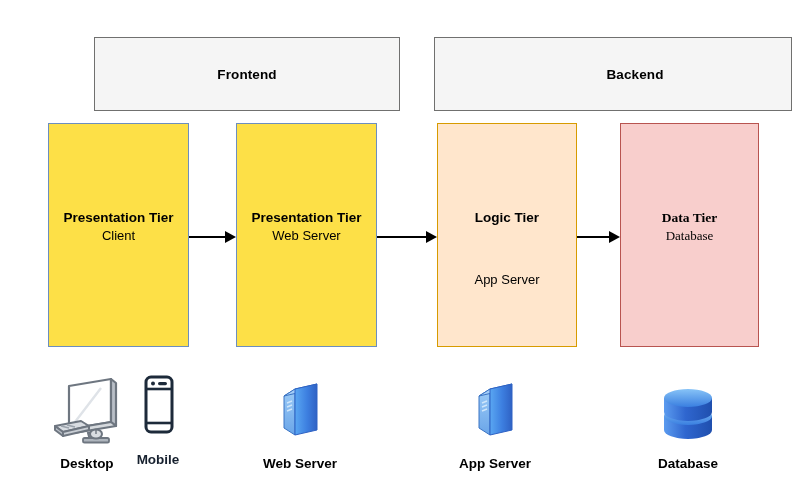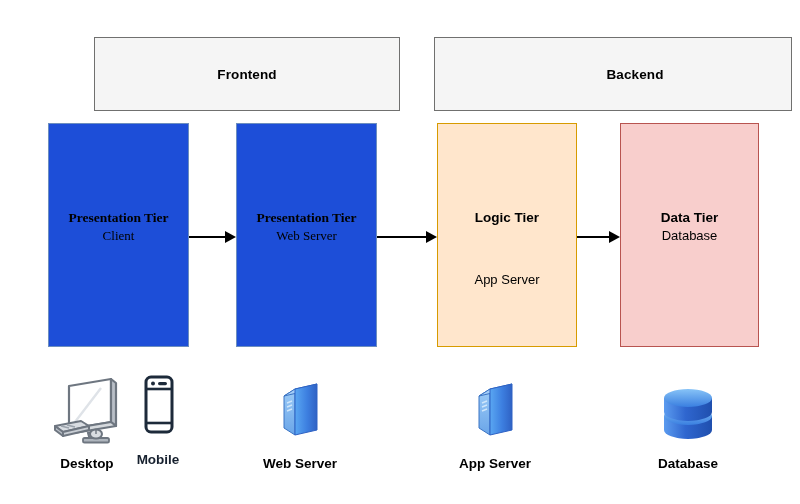--- a/index.html
+++ b/index.html
@@ -60,28 +60,28 @@
     line-height: 1.1;
   }
   .tier-sub {
     font-size: 13px;
     font-weight: normal;
     color: #000000;
     text-align: center;
     margin-top: 3px;
     line-height: 1.1;
   }
-  .tier.blue   { background: #1d4ed8; border: 1.5px solid #6c8ebf; font-family: Liberation Serif, serif; }
+  .tier.blue   { background: #fde047; border: 1.5px solid #6c8ebf; }
   .tier.orange { background: #ffe6cc; border: 1.5px solid #d79b00; }
   .tier.pink   { background: #f8cecc; border: 1.5px solid #b85450; }
 
   #tier-client     { left: 48px;  top: 123px; width: 141px; height: 224px; }
   #tier-webserver  { left: 236px; top: 123px; width: 141px; height: 224px; }
   #tier-appserver  { left: 437px; top: 123px; width: 140px; height: 224px; gap: 44px; }
-  #tier-database   { left: 620px; top: 123px; width: 139px; height: 224px; }
+  #tier-database   { left: 620px; top: 123px; width: 139px; height: 224px; font-family: Liberation Serif, serif; }
 
   
   .arrow {
     position: absolute;
     height: 16px;
     top: 229px;
   }
   .arrow .shaft {
     position: absolute;
     left: 0;

